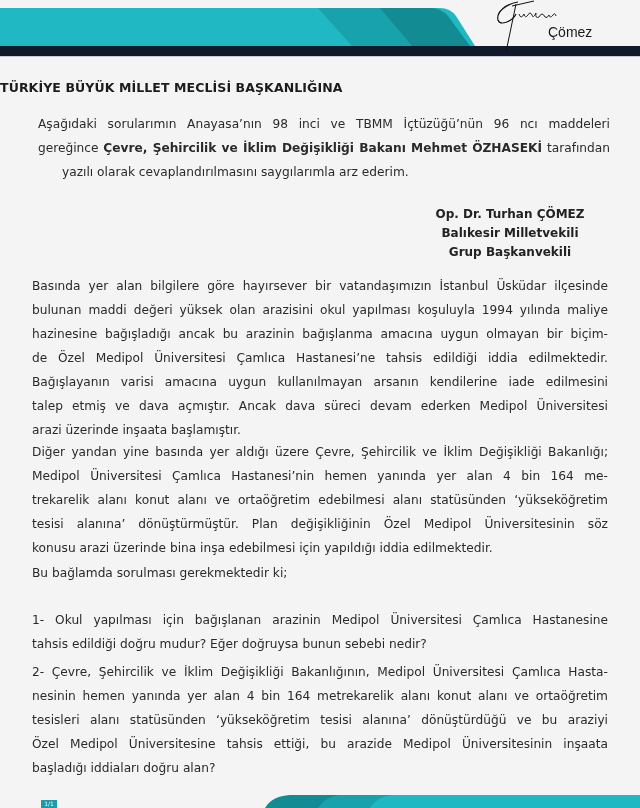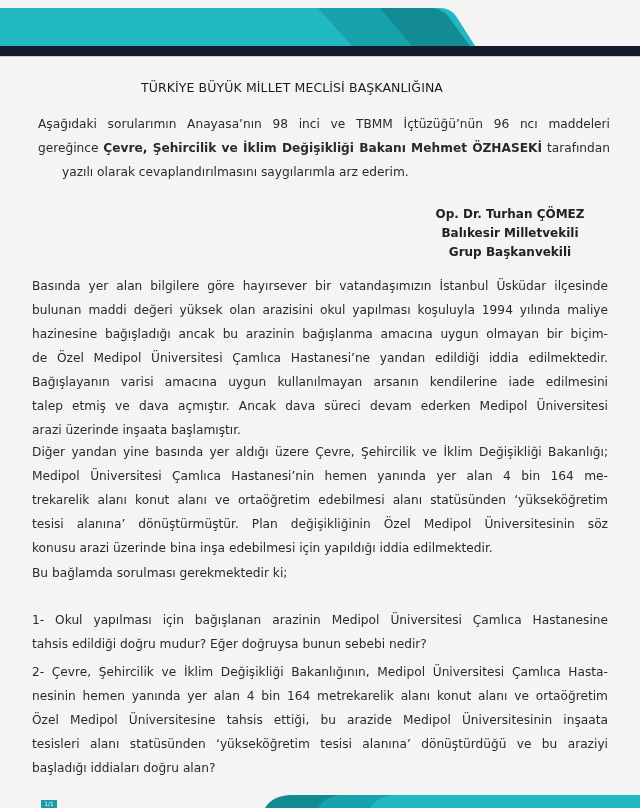--- a/index.html
+++ b/index.html
@@ -12,22 +12,22 @@
     }
     .header { position: absolute; left: 0; top: 0; width: 640px; height: 60px; }
     .header svg { position: absolute; left: 0; top: 0; }
     .logo { position: absolute; left: 486px; top: 0; width: 110px; height: 56px; }
     .logo-script { position: absolute; left: 0; top: 0; }
     .logo-name {
       position: absolute; left: 62px; top: 24px;
       font-family: "Liberation Sans", sans-serif; font-size: 14px; color: #1a1a1a;
     }
     .page-title {
-      position: absolute; left: 0; top: 80px; width: 584px; text-align: center;
-      font-weight: normal; font-size: 12.5px; color: #1c1c1c; letter-spacing: 0.1px;
+      position: absolute; left: 0; top: 80px; width: 584px; 
+      font-weight: bold; font-size: 12.5px; color: #1c1c1c; letter-spacing: 0.1px;
     }
     .intro {
       position: absolute; left: 38px; top: 112px; width: 572px;
       font-size: 12.2px; line-height: 24px; text-align: justify; text-align-last: left;
     }
     .intro .ln { display: block; text-align: justify; text-align-last: justify; }
     .intro .ln.last { text-align-last: left; margin-left: 24px; }
     .sig {
       position: absolute; right: 30px; top: 205px; width: 200px;
       text-align: center; font-weight: bold; font-size: 12px; line-height: 19px; color: #222;
@@ -53,41 +53,50 @@
 <body>
 
 <div class="header">
   <svg width="640" height="60" viewBox="0 0 640 60">
     <path d="M0 8 L440 8 Q450 8 456 16 L475 46 L0 46 Z" fill="#1fb8c3"></path>
     <path d="M318 8 L430 8 Q440 8 446 16 L466 46 L352 46 Z" fill="#18a2ac"></path>
     <path d="M380 8 L430 8 Q441 8 448 16 L470 46 L412 46 Z" fill="#138b92"></path>
     <rect x="0" y="46" width="640" height="10" fill="#101a2b"></rect>
     <rect x="0" y="56" width="640" height="1" fill="#c8ccd2"></rect>
   </svg>
+  <div class="logo">
+    <svg class="logo-script" width="110" height="56" viewBox="0 0 110 56">
+      <path d="M32 2 C20 4 10 12 12 20 C14 26 26 22 30 14" stroke="#111" stroke-width="1.2" fill="none"></path>
+      <path d="M30 4 L20 52" stroke="#111" stroke-width="1" fill="none"></path>
+      <path d="M26 6 L48 1" stroke="#111" stroke-width="1" fill="none"></path>
+      <path d="M33 14 q2 6 5 0 q1 5 4 1 q2 -4 4 0 q1 4 4 -2 q-1 6 3 4 q3 -6 6 0 q2 2 4 -2 q1 4 4 0 q2 -3 3 1" stroke="#111" stroke-width="0.9" fill="none"></path>
+    </svg>
+    <span class="logo-name">Çömez</span>
+  </div>
 </div>
 
 <div class="page-title">TÜRKİYE BÜYÜK MİLLET MECLİSİ BAŞKANLIĞINA</div>
 
 <div class="intro">
   <span class="ln">Aşağıdaki sorularımın Anayasa’nın 98 inci ve TBMM İçtüzüğü’nün 96 ncı maddeleri</span>
   <span class="ln" id="intro-line-2">gereğince <b>Çevre, Şehircilik ve İklim Değişikliği Bakanı Mehmet ÖZHASEKİ</b> tarafından</span>
   <span class="ln last">yazılı olarak cevaplandırılmasını saygılarımla arz ederim.</span>
 </div>
 
 <div class="sig">
   <div>Op. Dr. Turhan ÇÖMEZ</div>
   <div>Balıkesir Milletvekili</div>
   <div>Grup Başkanvekili</div>
 </div>
 
 <div class="para p1">
     <span class="ln">Basında yer alan bilgilere göre hayırsever bir vatandaşımızın İstanbul Üsküdar ilçesinde</span>
     <span class="ln">bulunan maddi değeri yüksek olan arazisini okul yapılması koşuluyla 1994 yılında maliye</span>
     <span class="ln">hazinesine bağışladığı ancak bu arazinin bağışlanma amacına uygun olmayan bir biçim-</span>
-    <span class="ln">de Özel Medipol Üniversitesi Çamlıca Hastanesi’ne yandan edildiği iddia edilmektedir.</span>
+    <span class="ln">de Özel Medipol Üniversitesi Çamlıca Hastanesi’ne tahsis edildiği iddia edilmektedir.</span>
     <span class="ln">Bağışlayanın varisi amacına uygun kullanılmayan arsanın kendilerine iade edilmesini</span>
     <span class="ln">talep etmiş ve dava açmıştır. Ancak dava süreci devam ederken Medipol Üniversitesi</span>
     <span class="ln last">arazi üzerinde inşaata başlamıştır.</span>
   </div>
 <div class="para p2">
     <span class="ln">Diğer yandan yine basında yer aldığı üzere Çevre, Şehircilik ve İklim Değişikliği Bakanlığı;</span>
     <span class="ln">Medipol Üniversitesi Çamlıca Hastanesi’nin hemen yanında yer alan 4 bin 164 me-</span>
     <span class="ln">trekarelik alanı konut alanı ve ortaöğretim edebilmesi alanı statüsünden ‘yükseköğretim</span>
     <span class="ln">tesisi alanına’ dönüştürmüştür. Plan değişikliğinin Özel Medipol Üniversitesinin söz</span>
     <span class="ln last">konusu arazi üzerinde bina inşa edebilmesi için yapıldığı iddia edilmektedir.</span>
@@ -95,22 +104,22 @@
 <div class="para p3">
     <span class="ln last">Bu bağlamda sorulması gerekmektedir ki;</span>
   </div>
 <div class="para p4">
     <span class="ln">1- Okul yapılması için bağışlanan arazinin Medipol Üniversitesi Çamlıca Hastanesine</span>
     <span class="ln last">tahsis edildiği doğru mudur? Eğer doğruysa bunun sebebi nedir?</span>
   </div>
 <div class="para p5">
     <span class="ln">2- Çevre, Şehircilik ve İklim Değişikliği Bakanlığının, Medipol Üniversitesi Çamlıca Hasta-</span>
     <span class="ln">nesinin hemen yanında yer alan 4 bin 164 metrekarelik alanı konut alanı ve ortaöğretim</span>
+    <span class="ln">tesisleri alanı statüsünden ‘yükseköğretim tesisi alanına’ dönüştürdüğü ve bu araziyi</span>
     <span class="ln">Özel Medipol Üniversitesine tahsis ettiği, bu arazide Medipol Üniversitesinin inşaata</span>
-    <span class="ln">tesisleri alanı statüsünden ‘yükseköğretim tesisi alanına’ dönüştürdüğü ve bu araziyi</span>
     <span class="ln last">başladığı iddiaları doğru alan?</span>
   </div>
 
 <div class="footer">
   <svg width="640" height="18" viewBox="0 0 640 18">
     <path d="M265 18 Q272 6 290 5 L640 5 L640 18 Z" fill="#138b92"></path>
     <path d="M318 18 Q326 6 340 5 L640 5 L640 18 Z" fill="#18a2ac"></path>
     <path d="M370 18 Q378 6 392 5 L640 5 L640 18 Z" fill="#1fb8c3"></path>
   </svg>
 </div>

